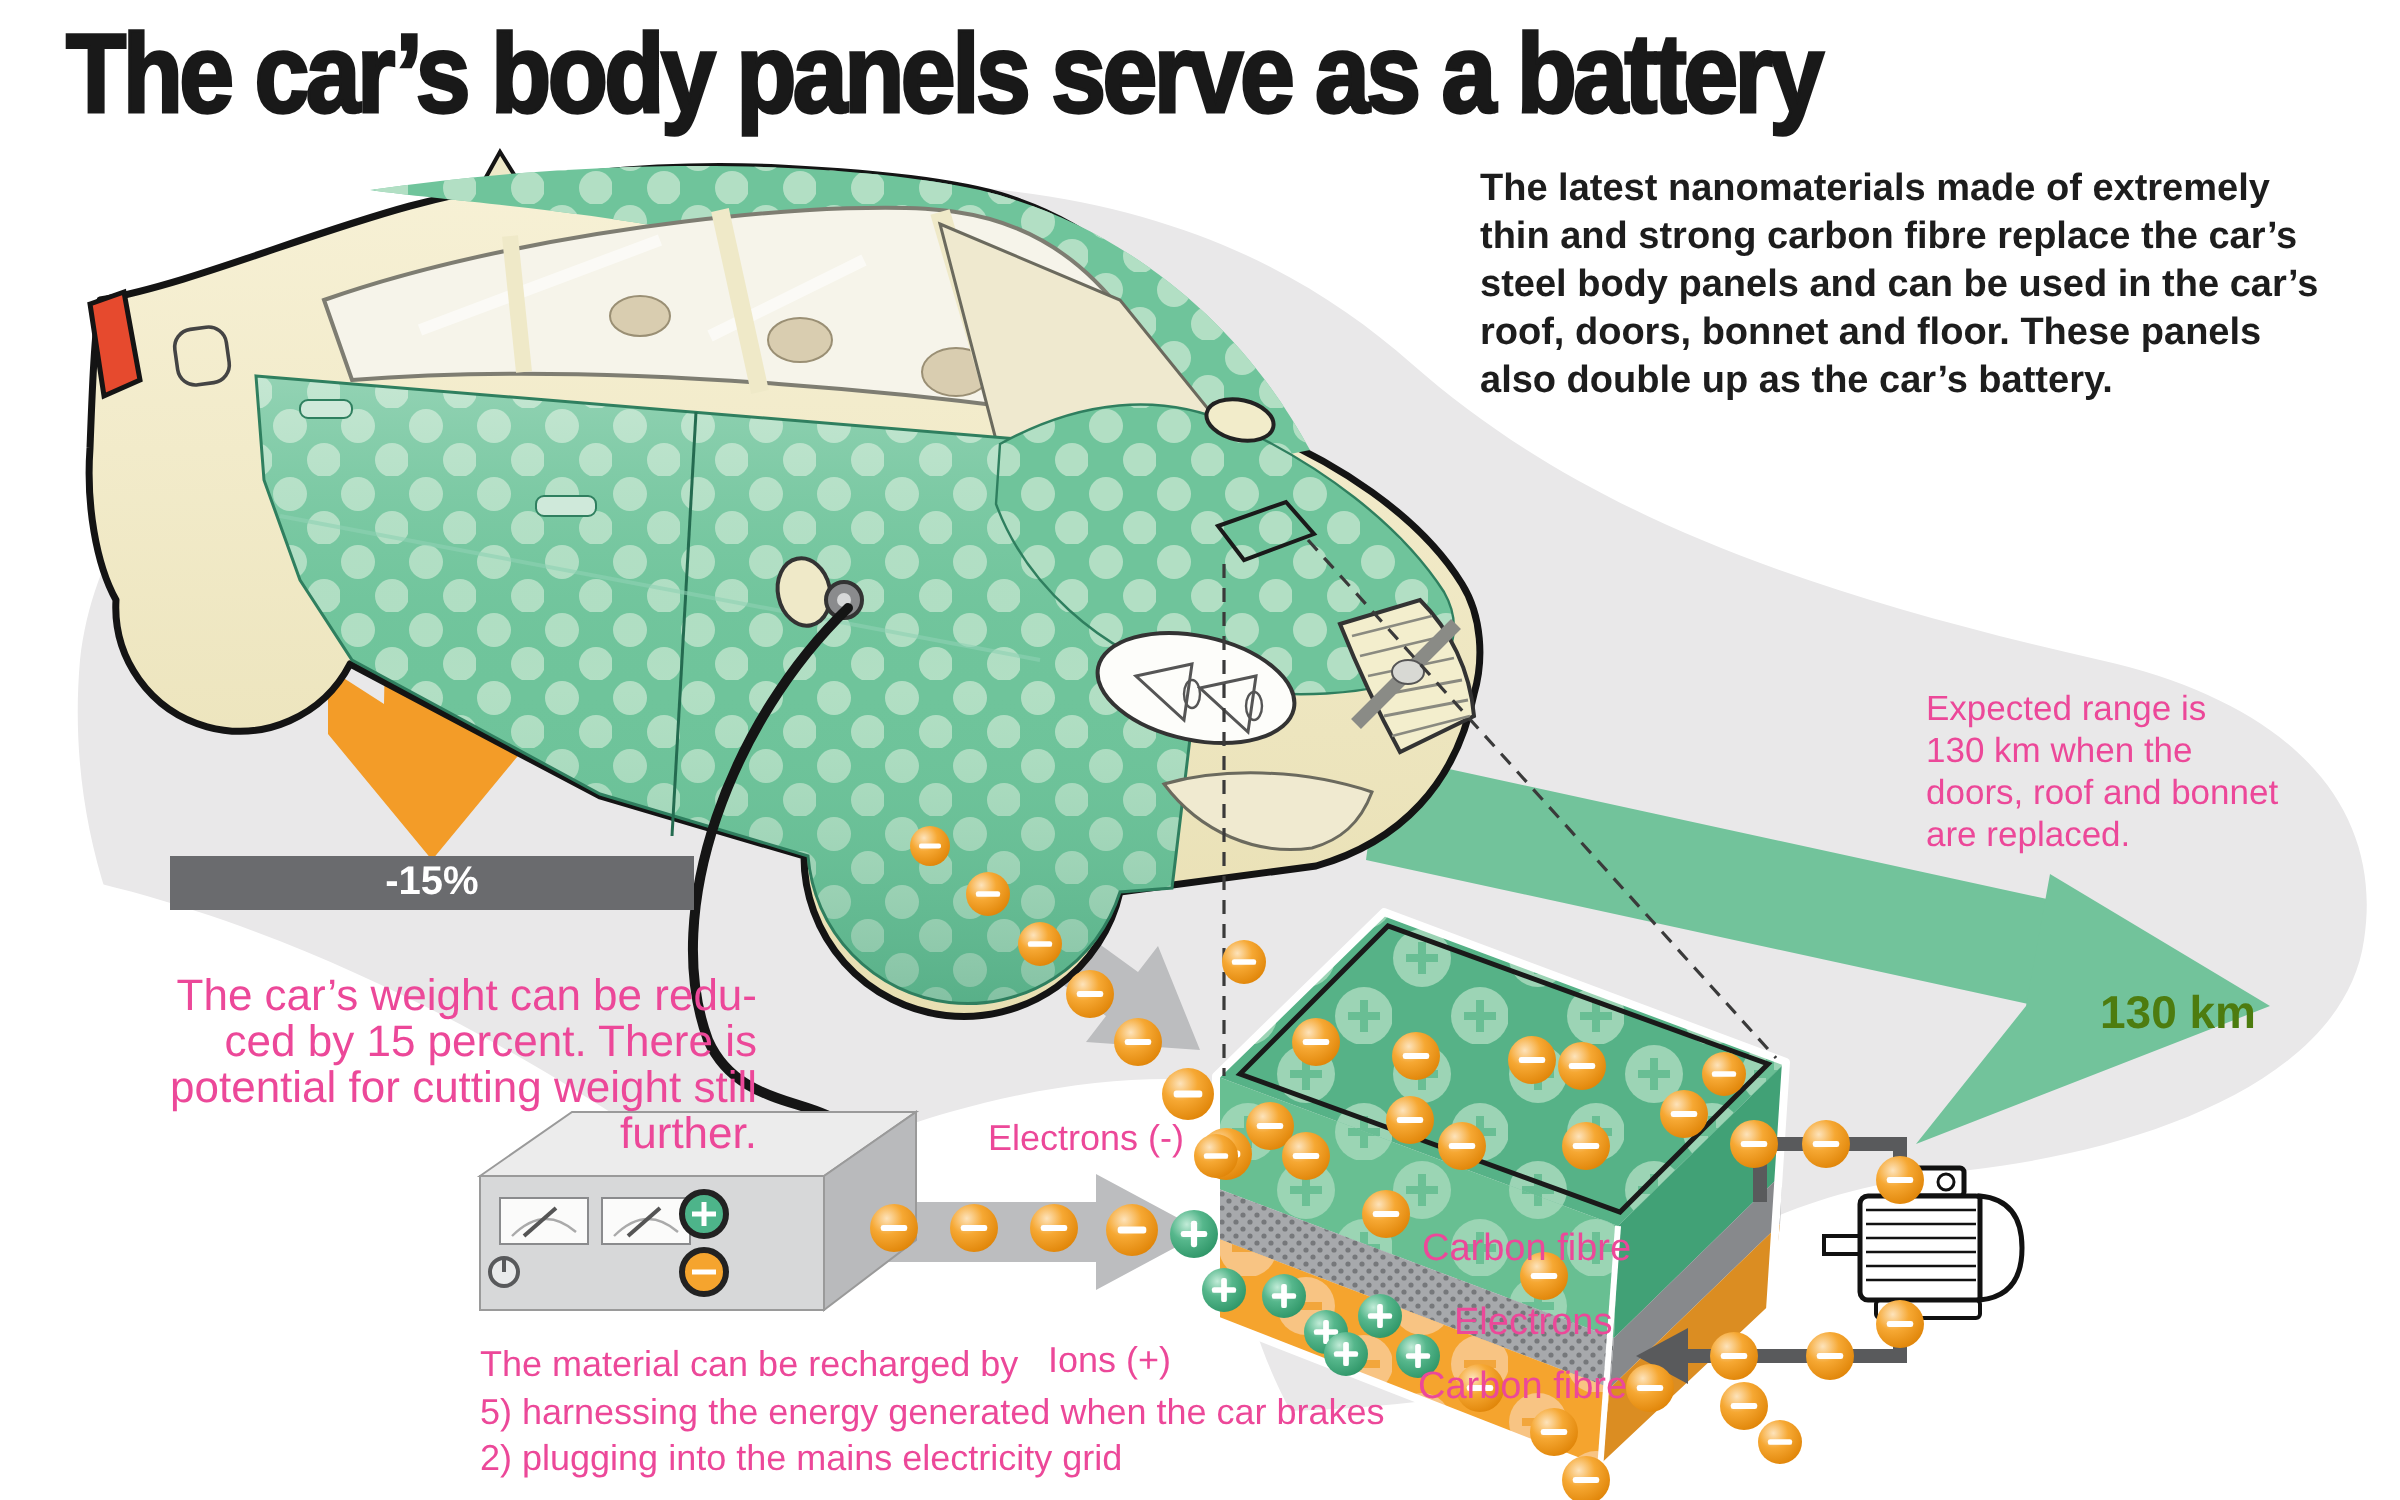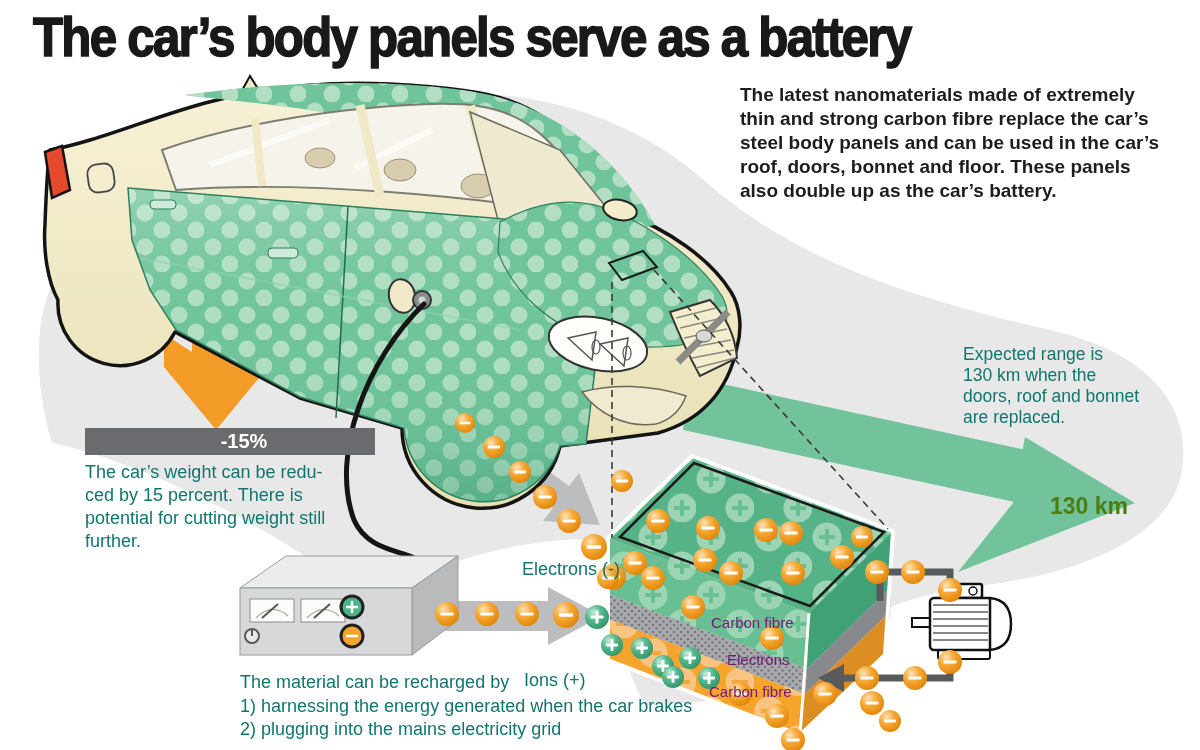--- a/index.html
+++ b/index.html
@@ -1,34 +1,34 @@
 <!DOCTYPE html>
 <html><head>
 <meta charset="utf-8">
 <style>
   html,body{margin:0;padding:0;background:#fff;}
   .stage{position:relative;width:1200px;height:750px;overflow:hidden;background:#fff;
          font-family:"Liberation Sans",sans-serif;text-decoration:underline;}
   svg{position:absolute;left:0;top:0;}
-  .t{position:absolute;color:#0f766e;}
+  .t{position:absolute;color:#ec4899;}
   .pre{white-space:pre-line;}
   .title{left:33px;top:4px;font-size:56px;font-weight:bold;letter-spacing:-2px;
          color:#191919;transform:scaleX(.88);transform-origin:0 0;white-space:nowrap;
          -webkit-text-stroke:1.6px #191919;}
   .intro{left:740px;top:83px;width:460px;font-size:19px;font-weight:bold;line-height:24px;color:#1d1d1d;}
   .badge15{left:85px;top:428px;width:262px;height:27px;background:#6a6b6e;color:#fff;
-           font-weight:bold;font-size:20px;text-align:center;line-height:27px;padding-left:28px;}
-  .weight{left:85px;top:461px;font-size:18px;line-height:23px;}
-  .electrons{left:494px;top:559px;font-size:18px;margin-left:28px;}
+           font-weight:bold;font-size:20px;text-align:center;line-height:27px;}
+  .weight{left:85px;top:486px;font-size:22px;line-height:23px;text-align:right;}
+  .electrons{left:494px;top:559px;font-size:18px;}
   .ions{left:524px;top:670px;font-size:18px;}
   .recharge{left:240px;top:671px;font-size:18px;line-height:23.5px;}
   .range{left:963px;top:344px;font-size:17.5px;line-height:21px;}
   .km{left:1050px;top:493px;font-size:23px;font-weight:bold;color:#4d7c0f;}
   .discharge{left:1012px;top:578px;font-size:17.5px;line-height:21px;}
-  .lyr{font-size:15px;color:#701a75;}
+  .lyr{font-size:19px;color:#ec4899;}
   .lyr1{left:711px;top:614px;}
   .lyr2{left:727px;top:651px;}
   .lyr3{left:709px;top:683px;}
 </style>
 </head>
 <body>
 
 <div class="stage">
 
 <svg width="1200" height="750" viewBox="0 0 1200 750">
@@ -475,21 +475,21 @@
 roof, doors, bonnet and floor. These panels
 also double up as the car’s battery.</div>
 <div class="t badge15">-15%</div>
 <div class="t weight pre">The car’s weight can be redu-
 ced by 15 percent. There is
 potential for cutting weight still
 further.</div>
 <div class="t electrons">Electrons (-)</div>
 <div class="t ions">Ions (+)</div>
 <div class="t recharge pre">The material can be recharged by
-1) harnessing the energy generated when the car brakes
+5) harnessing the energy generated when the car brakes
 2) plugging into the mains electricity grid</div>
 <div class="t range pre">Expected range is
 130 km when the
 doors, roof and bonnet
 are replaced.</div>
 <div class="t km">130 km</div>
 <div class="t lyr lyr1">Carbon fibre</div>
 <div class="t lyr lyr2">Electrons</div>
 <div class="t lyr lyr3">Carbon fibre</div>
 

